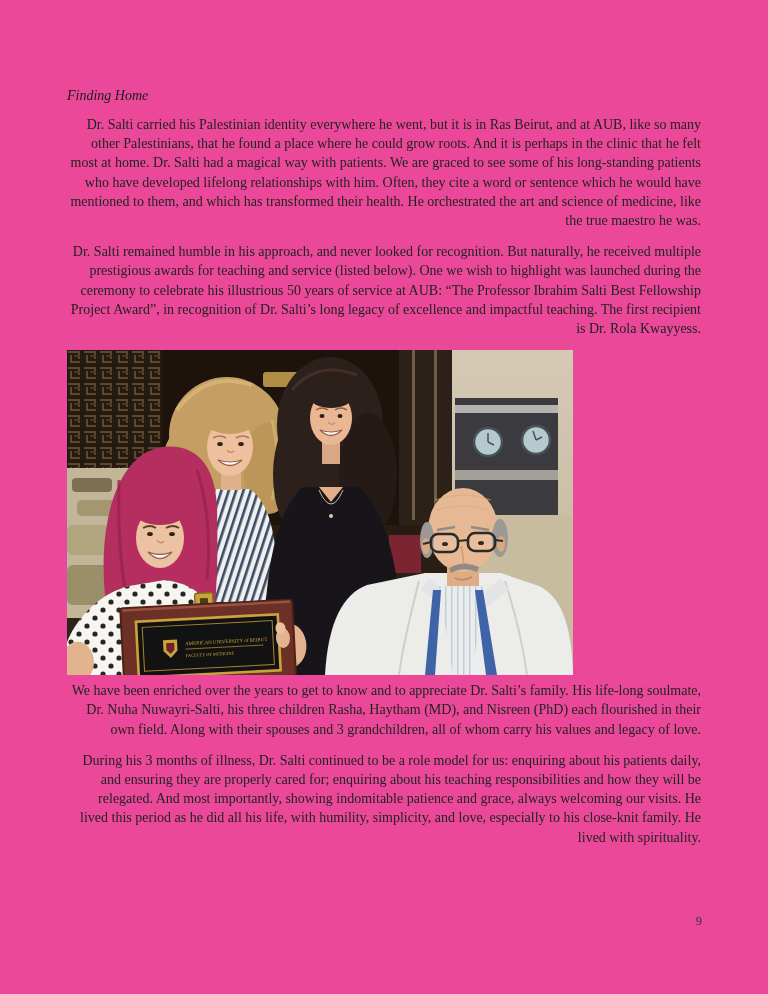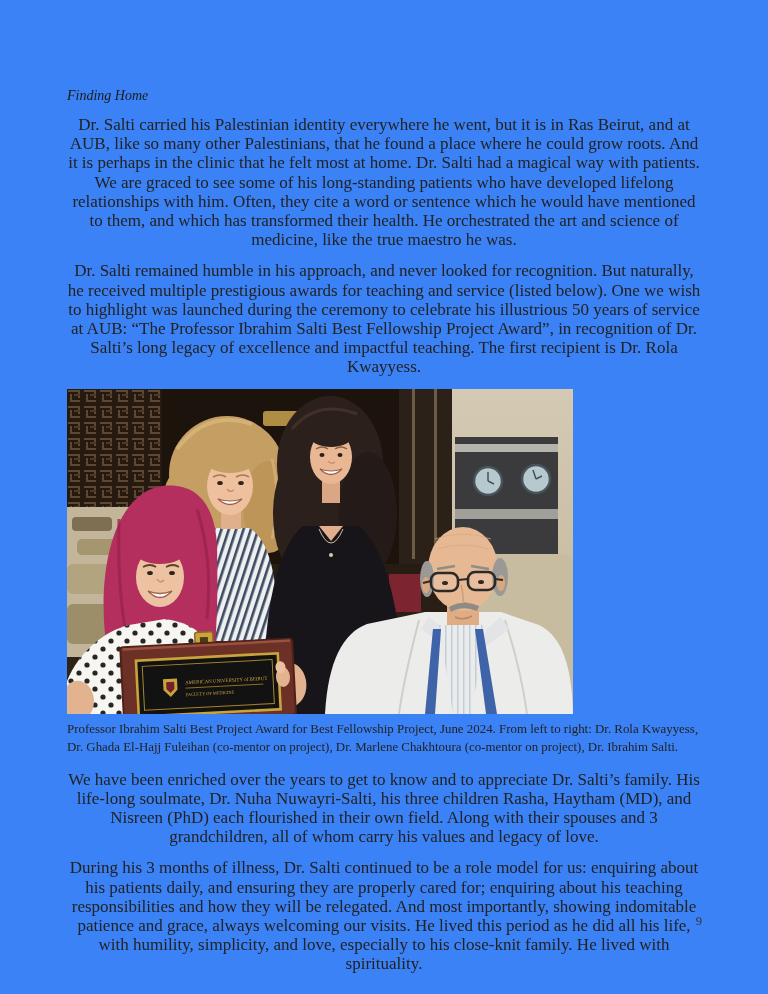--- a/index.html
+++ b/index.html
@@ -1,36 +1,36 @@
 <!DOCTYPE html>
 <html><head>
 <meta charset="utf-8">
 <style>
   html,body{margin:0;padding:0;background:#ffffff;}
   .page{
     position:relative;
     width:768px;height:994px;
-    background:#3b82f6;
+    background:#ec4899;
     font-family:"Liberation Serif","DejaVu Serif",serif;
     color:#1a1a1a;
     box-sizing:border-box;
     padding:88px 67px 0 67px;
     overflow:hidden;
   }
   .heading{
     font-size:14px;
     font-style:italic;
     font-weight:normal;
     margin:0 0 11px 0;
   }
   .para{
-    font-size:17px;
+    font-size:14px;
     line-height:19.2px;
     margin:0 0 12px 0;
-    text-align:center;
+    text-align:right;
     color:#222;
   }
   .photo-figure{
     margin:3px 0 6px 0;
     width:506px;height:325px;
     line-height:0;
   }
   .caption{
     font-size:12.9px;
     line-height:18px;
@@ -217,20 +217,19 @@
         <path d="M99,291 h8 v7 l-4,4 l-4,-4 Z" fill="#73202c"></path>
         <text x="118" y="294" font-size="5" fill="#c9a43c" font-family="Liberation Serif, serif">AMERICAN UNIVERSITY of BEIRUT</text>
         <line x1="118" y1="298" x2="196" y2="298" stroke="#a8862c" stroke-width="0.8"></line>
         <text x="118" y="306" font-size="4.4" fill="#c9a43c" font-family="Liberation Serif, serif">FACULTY OF MEDICINE</text>
         <ellipse cx="216" cy="292" rx="7" ry="10" fill="#e3b38f"></ellipse>
         <ellipse cx="214" cy="282" rx="5" ry="6" fill="#ecc09c"></ellipse>
       </g>
     </svg>
   </figure>
 
-  <p class="caption">Professor Ibrahim Salti Best Project Award for Best Fellowship Project, June 2024. From left to right: Dr. Rola Kwayyess, Dr. Ghada El-Hajj Fuleihan (co-mentor on project), Dr. Marlene Chakhtoura (co-mentor on project), Dr. Ibrahim Salti.</p>
 
   <p class="para">We have been enriched over the years to get to know and to appreciate Dr. Salti’s family. His life-long soulmate, Dr. Nuha Nuwayri-Salti, his three children Rasha, Haytham (MD), and Nisreen (PhD) each flourished in their own field. Along with their spouses and 3 grandchildren, all of whom carry his values and legacy of love.</p>
   <p class="para">During his 3 months of illness, Dr. Salti continued to be a role model for us: enquiring about his patients daily, and ensuring they are properly cared for; enquiring about his teaching responsibilities and how they will be relegated. And most importantly, showing indomitable patience and grace, always welcoming our visits. He lived this period as he did all his life, with humility, simplicity, and love, especially to his close-knit family. He lived with spirituality.</p>
 
   <div class="page-number">9</div>
 
 </div>
 
 </body></html>

